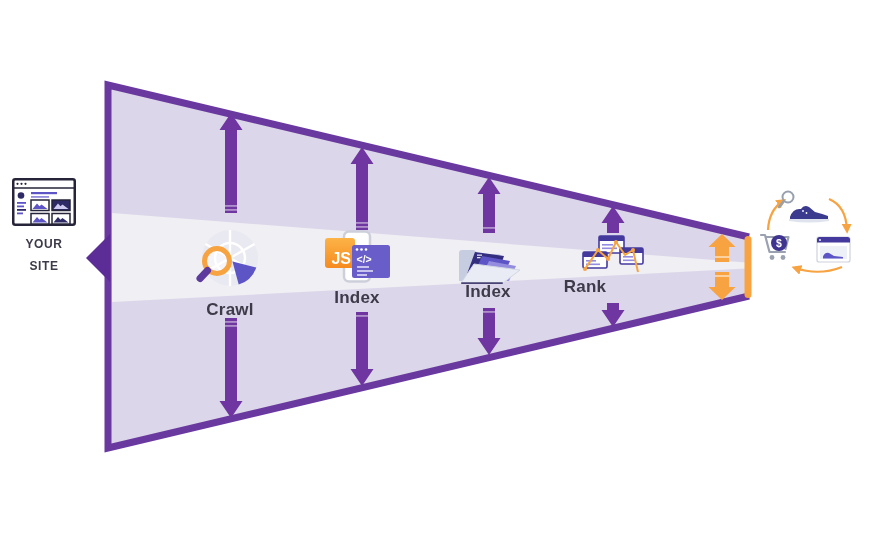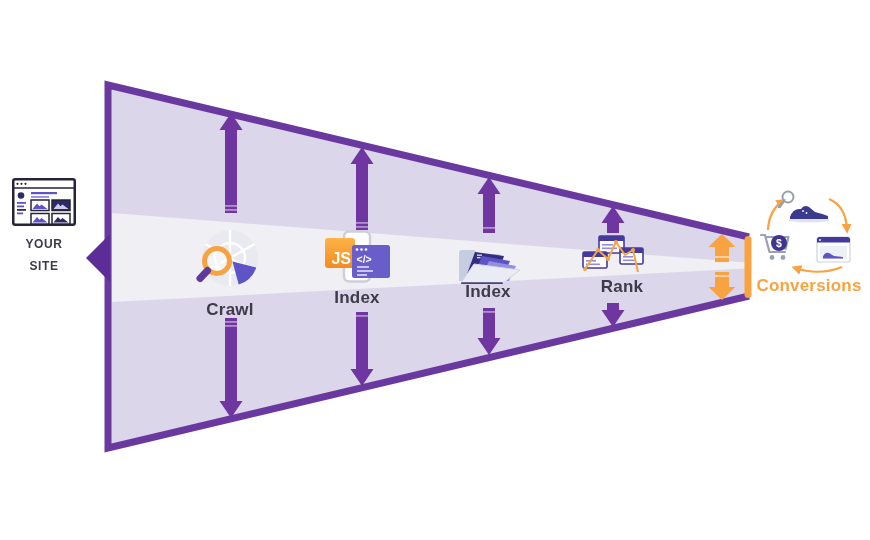--- a/index.html
+++ b/index.html
@@ -203,16 +203,15 @@
   </svg>
 
   <div class="your-site-label">
     <div>YOUR</div>
     <div>SITE</div>
   </div>
 
   <div class="stage-label" style="left:230px;top:300px">Crawl</div>
   <div class="stage-label" style="left:357px;top:288px">Index</div>
   <div class="stage-label" style="left:488px;top:282px">Index</div>
-  <div class="stage-label" style="left:622px;top:277px">Rank</div>
-  <div class="stage-label conversions-label" style="left:809px;top:276px">Conversions</div>
+  <div class="stage-label" style="left:585px;top:277px">Rank</div>
 
 </div>
 
 </body></html>

